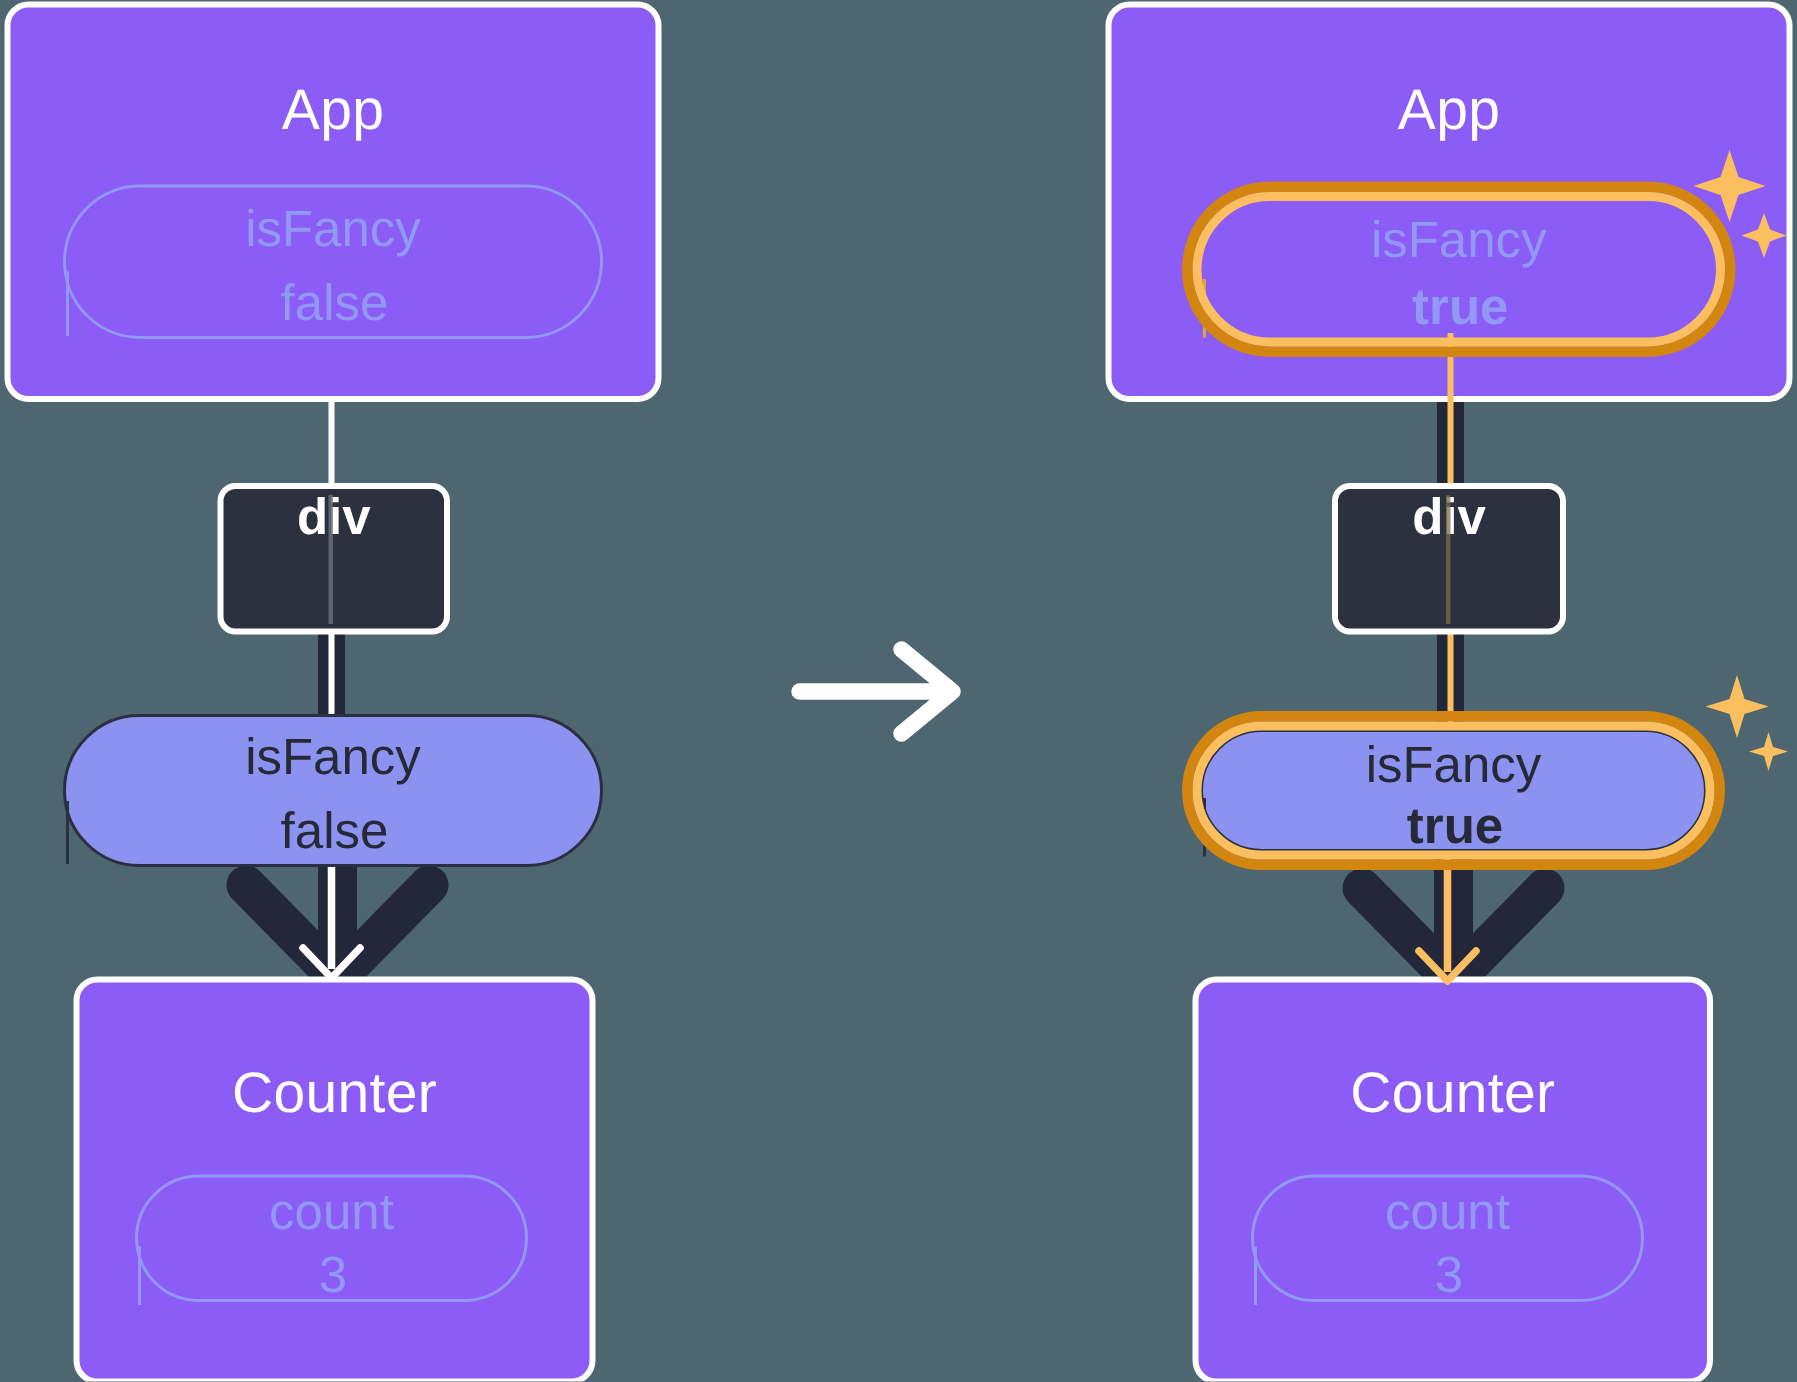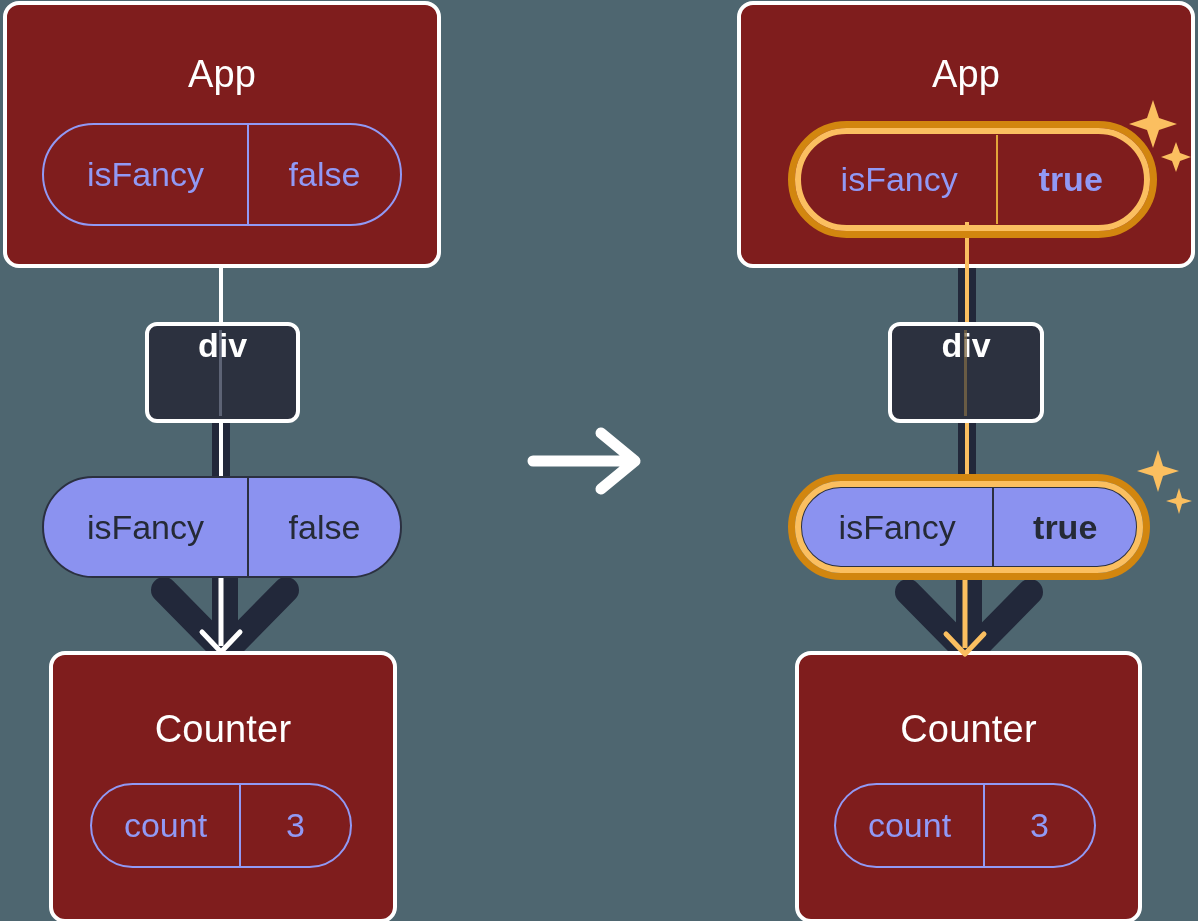--- a/index.html
+++ b/index.html
@@ -16,21 +16,21 @@
   }
 
   .stage {
     position: absolute;
     inset: 0;
   }
 
   
   .card {
     position: absolute;
-    background: #7f1d1d;
+    background: #8b5cf6;
     border: 4px solid #ffffff;
     border-radius: 16px;
     box-sizing: border-box;
     z-index: 4;
   }
   .card-title {
     position: absolute;
     left: 0;
     right: 0;
     text-align: center;
@@ -56,20 +56,21 @@
   }
 
   
   .pill {
     position: absolute;
     box-sizing: border-box;
     display: flex;
     align-items: stretch;
     border-radius: 999px;
     z-index: 7;
+    flex-direction: column;
   }
   .pill .cell {
     display: flex;
     align-items: center;
     justify-content: center;
     box-sizing: border-box;
     white-space: nowrap;
   }
   .pill .cell.key { flex: 0 0 57%; }
   .pill .cell.val { flex: 1 1 auto; }

